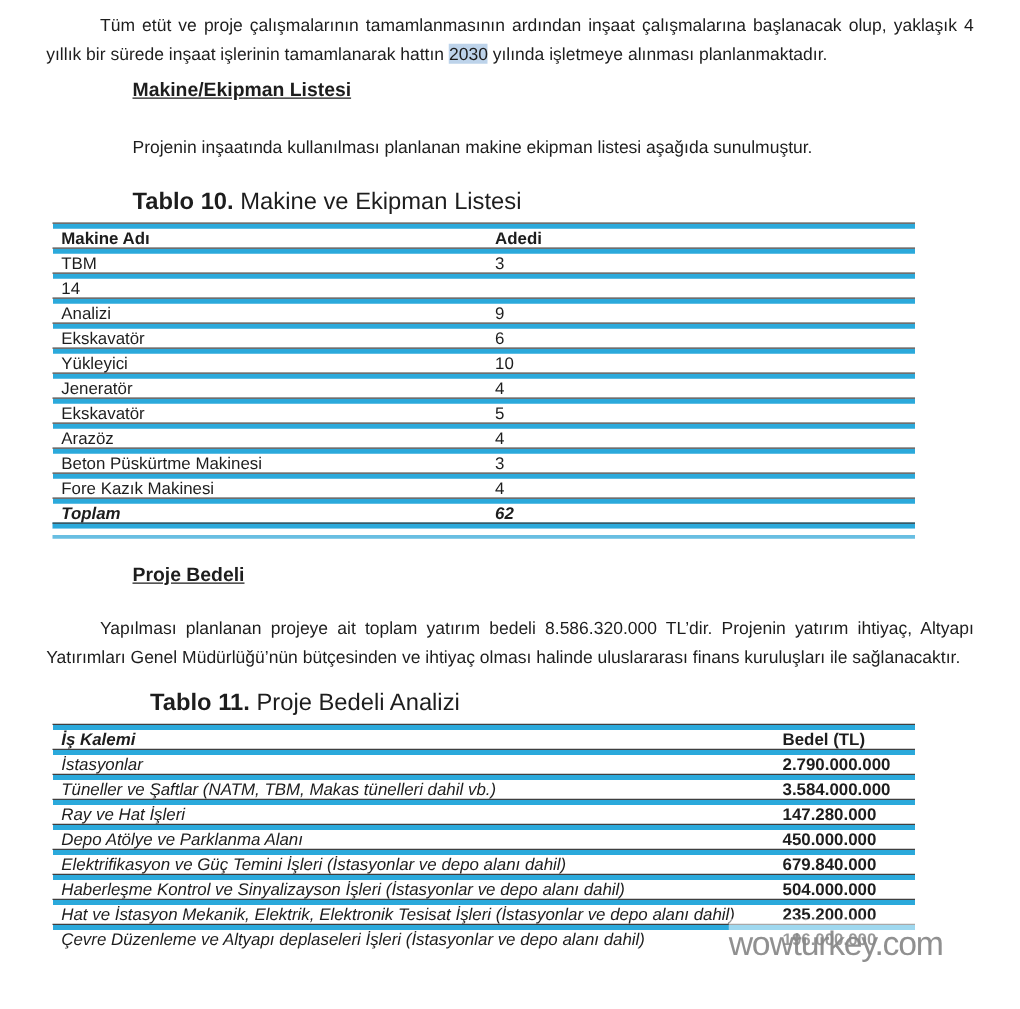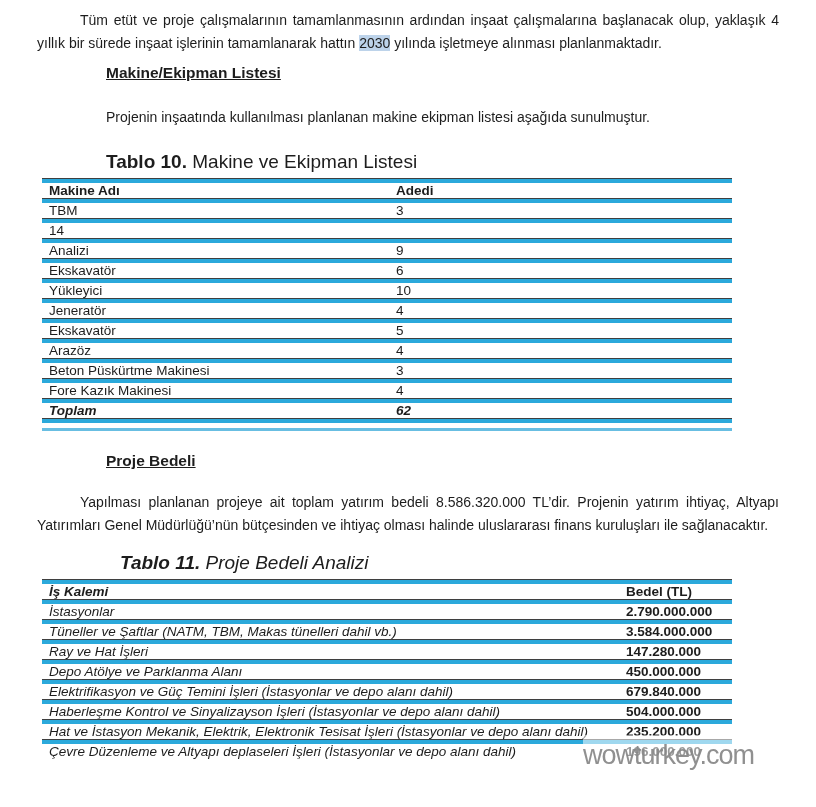--- a/index.html
+++ b/index.html
@@ -10,21 +10,21 @@
   .para{
     margin:0 37px;text-align:justify;font-size:14px;line-height:23px;text-indent:43px;
   }
   .para1{padding-top:9px;}
   .heading{
     margin:9px 0 0 106px;font-size:15.5px;font-weight:bold;text-decoration:underline;line-height:18px;
   }
   .para2{margin-top:24px;text-indent:0;margin-left:106px;text-align:left;}
   .caption{margin:25px 0 0 106px;font-size:19px;line-height:15px;}
   .caption b{font-weight:bold;}
-  .caption2{margin-left:120px;margin-top:18px;font-style:italic;}
+  .caption2{margin-left:120px;margin-top:18px;}
   .doc-table{margin:9px 63px 0 42px;width:690px;}
   .t-row{
     display:flex;border-top:1px solid #3f3f3f;
     box-shadow:inset 0 4px 0 #2ba9db;
     font-size:13.5px;
   }
   .t-row>div{padding:5.5px 0 1px 7px;line-height:12.5px;box-sizing:border-box;}
   .t10-c1{flex:0 0 347px;}
   .t10-c2{flex:1 1 auto;}
   .t11-c1{flex:0 0 577px;font-style:italic;}

